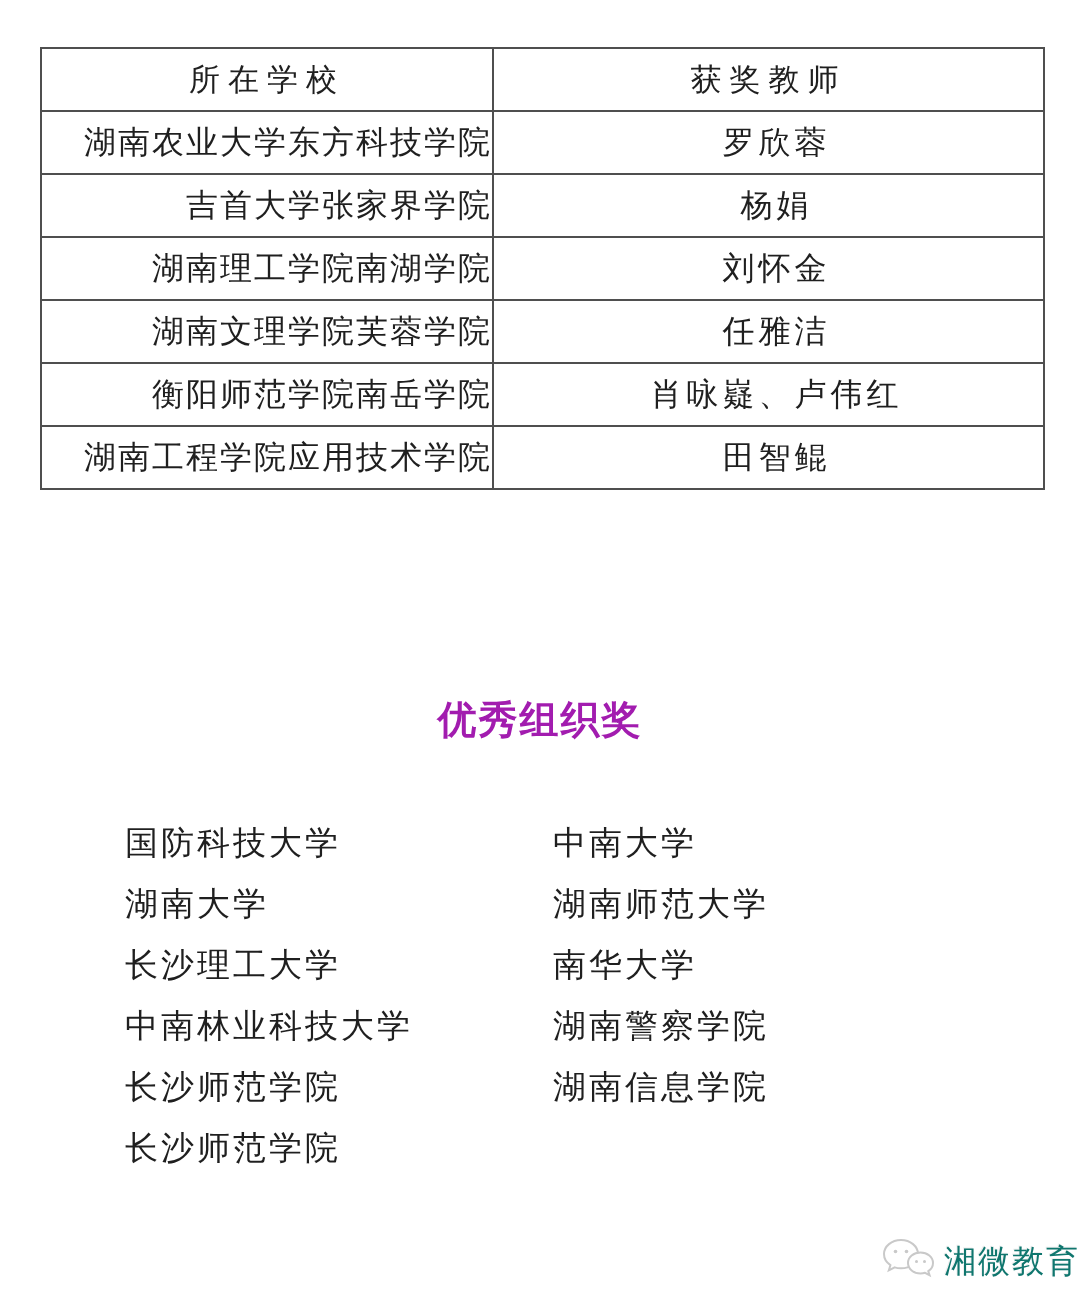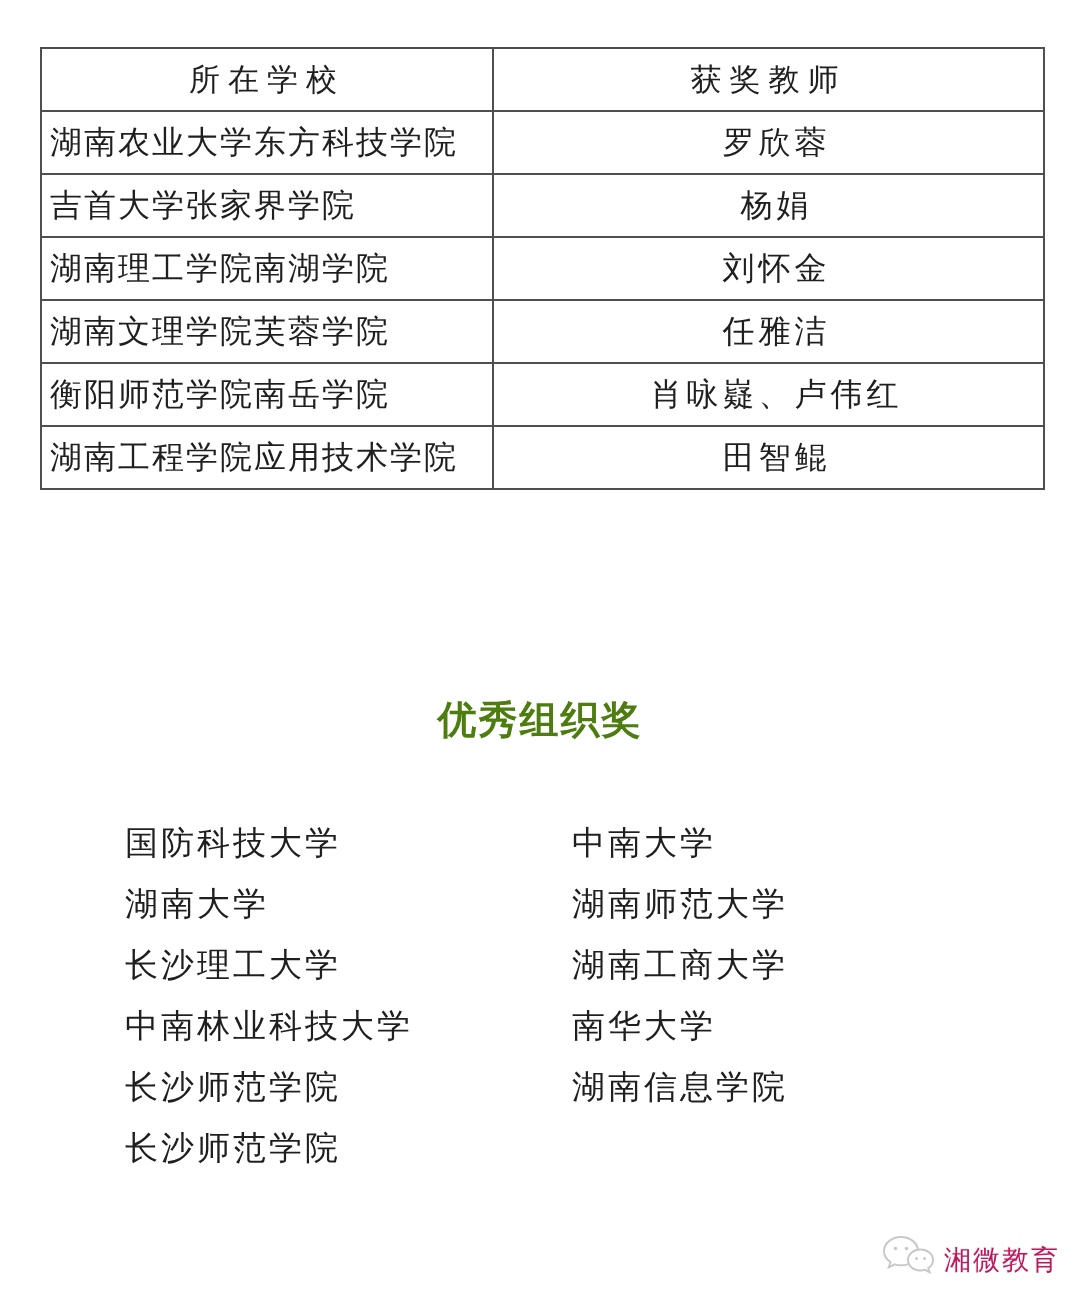--- a/index.html
+++ b/index.html
@@ -31,55 +31,55 @@
     color: #1f1f1f;
     vertical-align: middle;
     overflow: hidden;
     white-space: nowrap;
   }
   .award-table th {
     letter-spacing: 8px;
     font-size: 31px;
   }
   .award-table td.school {
-    text-align: left;
+    text-align: right;
     padding-left: 8px;
     letter-spacing: 2px;
   }
   .award-table td.teacher {
     text-align: center;
     padding-left: 16px;
     letter-spacing: 4px;
   }
 
   
   .section-title {
     position: absolute;
     left: 0;
     top: 693px;
     width: 1080px;
     text-align: center;
     font-family: "DejaVu Sans", "Liberation Sans", sans-serif;
     font-weight: bold;
     font-size: 39px;
     letter-spacing: 2px;
-    color: #4d7c0f;
+    color: #a21caf;
   }
 
   
   .org-list {
     position: absolute;
     left: 125px;
     top: 813px;
     width: 880px;
     display: flex;
   }
   .org-col { display: flex; flex-direction: column; }
   .org-col.left  { width: 428px; }
-  .org-col.right { flex: 1; margin-left: 19px; }
+  .org-col.right { flex: 1; }
   .org-item {
     height: 61px;
     display: flex;
     align-items: center;
     font-size: 33px;
     letter-spacing: 3px;
     color: #1f1f1f;
     white-space: nowrap;
   }
 
@@ -88,23 +88,23 @@
     position: absolute;
     left: 880px;
     top: 1231px;
     display: flex;
     align-items: center;
     gap: 8px;
   }
   .watermark svg { display: block; }
   .watermark-text {
     font-family: "DejaVu Sans", "Liberation Sans", sans-serif;
-    font-size: 27px;
+    font-size: 32px;
     letter-spacing: 2px;
-    color: #be185d;
+    color: #0f766e;
     text-shadow: 1px 1px 0 #ffffff, -1px -1px 0 #efefef;
     white-space: nowrap;
     margin-top: 9px;
   }
 </style>
 </head>
 <body>
 
 <table class="award-table">
   <colgroup>
@@ -152,22 +152,22 @@
     <div class="org-item">国防科技大学</div>
     <div class="org-item">湖南大学</div>
     <div class="org-item">长沙理工大学</div>
     <div class="org-item">中南林业科技大学</div>
     <div class="org-item">长沙师范学院</div>
     <div class="org-item">长沙师范学院</div>
   </div>
   <div class="org-col right">
     <div class="org-item">中南大学</div>
     <div class="org-item">湖南师范大学</div>
-    <div class="org-item">湖南工商大学</div>
     <div class="org-item">南华大学</div>
+    <div class="org-item">湖南警察学院</div>
     <div class="org-item">湖南信息学院</div>
   </div>
 </div>
 
 <div class="watermark">
   <span>
     <svg width="56" height="48" viewBox="0 0 56 48" fill="none" xmlns="http://www.w3.org/2000/svg">
 
       <path d="M21 6 C11.6 6 4 12.3 4 20.1 C4 24.6 6.5 28.6 10.4 31.2 L8.8 36.4 L14.7 33.4 C16.6 34 18.7 34.3 21 34.3 C30.4 34.3 38 28 38 20.1 C38 12.3 30.4 6 21 6 Z" stroke="#c9c9c9" stroke-width="2" fill="#ffffff"></path>
       <circle cx="15.5" cy="17.5" r="1.8" fill="#c9c9c9"></circle>

